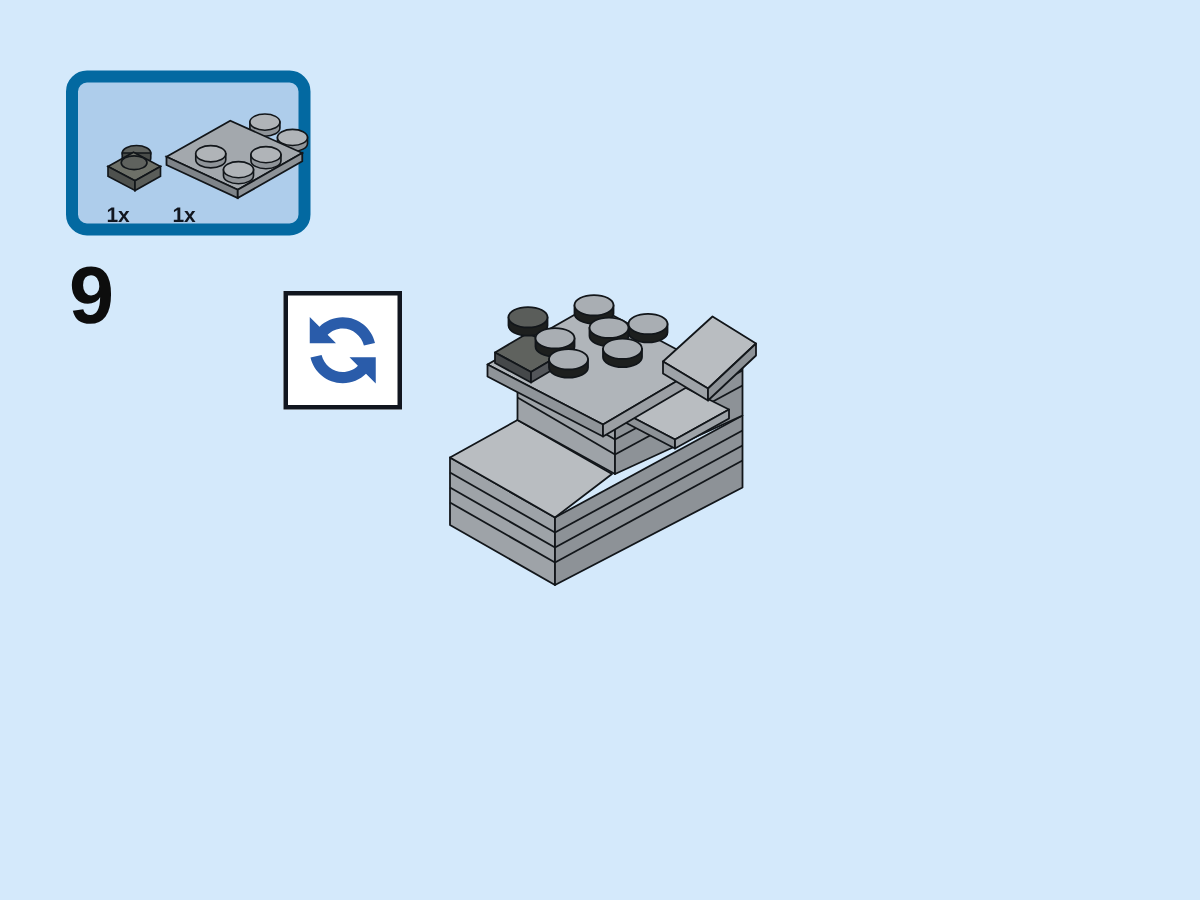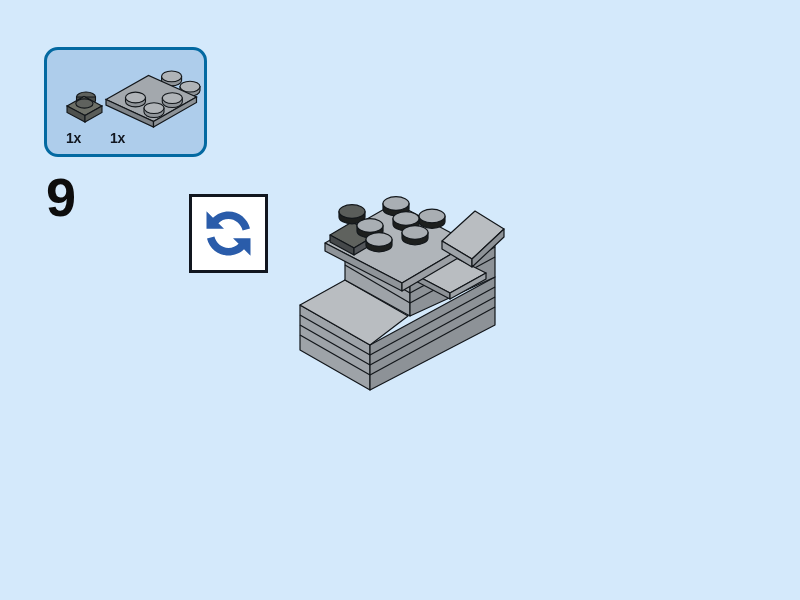--- a/index.html
+++ b/index.html
@@ -26,21 +26,21 @@
   }
 
   
   #parts-box {
     position: absolute;
     left: 44px;
     top: 47px;
     width: 163px;
     height: 110px;
     background: #aecdeb;
-    border: 3px solid #0369a1;
+    border: 8px solid #0369a1;
     border-radius: 14px;
     box-sizing: border-box;
   }
 
   .part-slot {
     position: absolute;
   }
 
   .part-qty {
     position: absolute;

